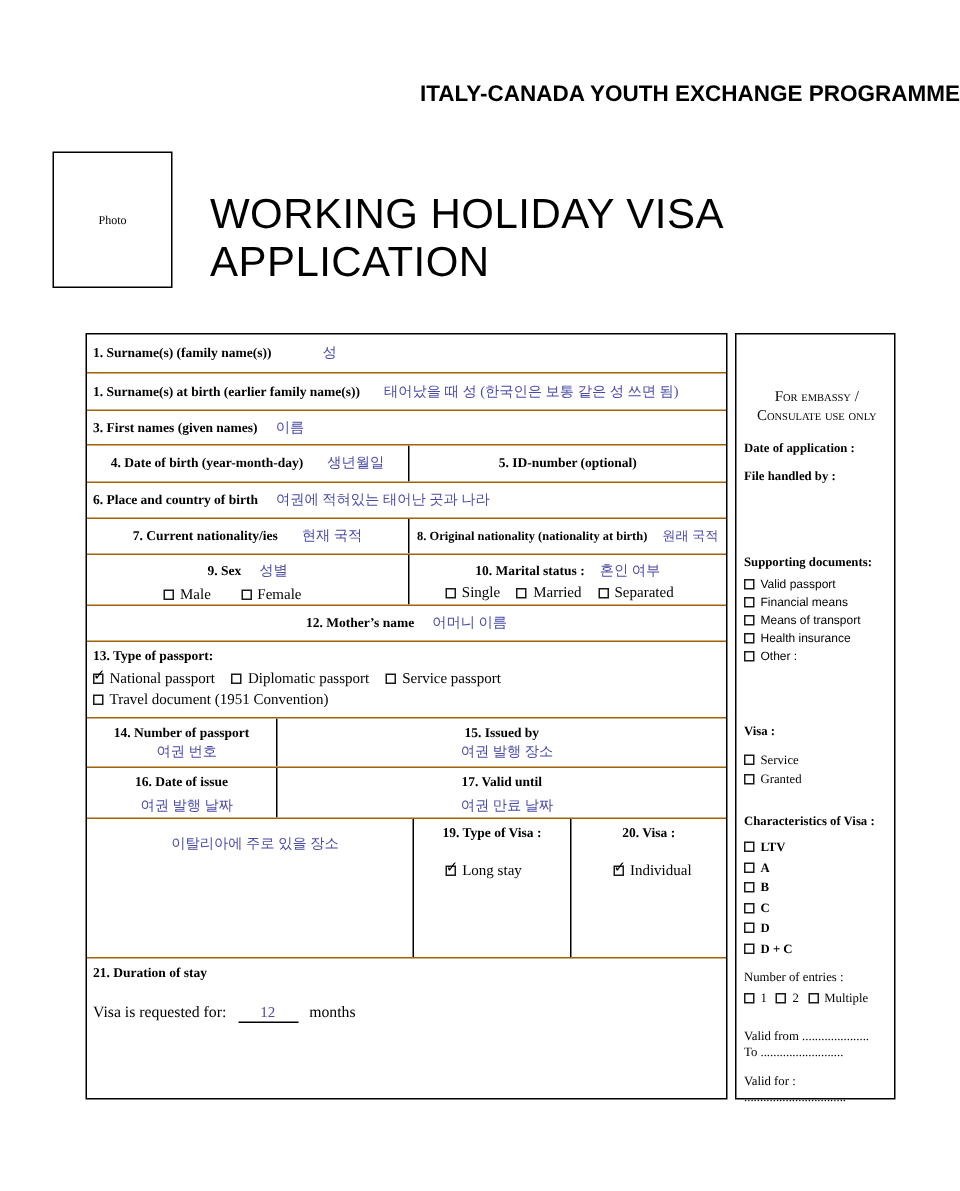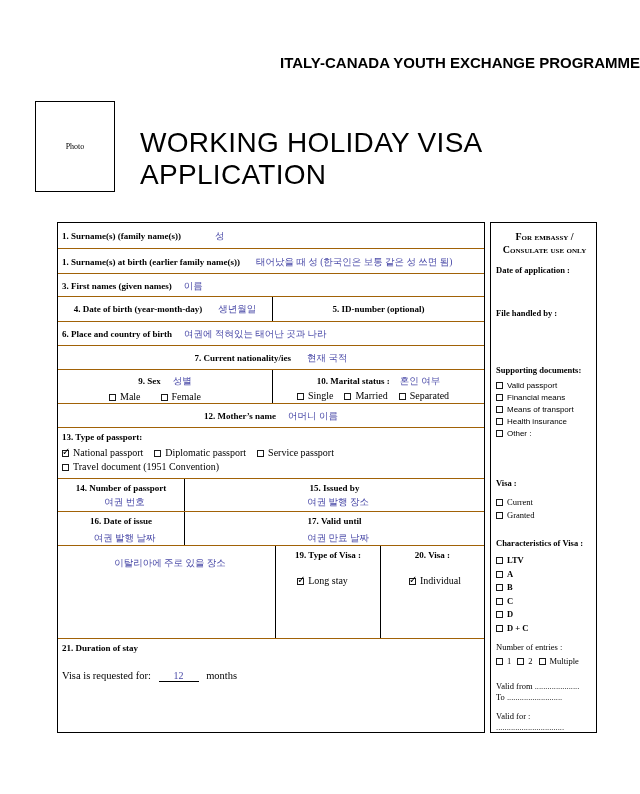--- a/index.html
+++ b/index.html
@@ -44,22 +44,22 @@
   .cb-row .cbi { margin-right:11px; }
   .cb-row.gap-lg .cbi { margin-right:20px; }
   .cb-col .cbi { display:block; }
 
   .months-line { display:inline-block; min-width:40px; border-bottom:1px solid #000;
         text-align:center; color:#4a4aa8; font-size:10px; margin:0 5px; line-height:11px; }
   .req { font-size:10.5px; }
 
   .sidebar { position:absolute; left:490px; top:222px; width:107px; height:511px;
         border:1px solid #000; padding:7px 3px 0 5px; font-size:8.5px; line-height:11px; }
-  .sb-header { text-align:center; font-weight:bold; font-variant:small-caps;
-        font-size:10px; line-height:13px; }
+  .sb-header { text-align:center; font-weight:normal; font-variant:small-caps;
+        font-size:10px; line-height:13px;margin-top:28px; }
   .sb-bold { font-weight:bold; font-size:8.5px; }
   .sb-docs { margin-top:4px; }
   .sb-docs .cbi { display:block; font-family:"Liberation Sans", sans-serif; font-size:8px;
         line-height:12px; }
   .sb-col .cbi { display:block; font-size:8.5px; line-height:13px; }
   .sb-char .cbi { line-height:13.5px;font-weight:bold; }
   .sb-entries { margin-top:3px; display:block; }
   .sb-entries .cbi { margin-right:6px; font-size:8.5px; }
   .sb-dotline { white-space:nowrap; overflow:hidden; }
 </style>
@@ -106,20 +106,24 @@
     <div class="row h24" style="padding-top:4px">
       <span class="lbl">6. Place and country of birth</span>
       <span class="hint ml8">여권에 적혀있는 태어난 곳과 나라</span>
     </div>
 
     <div class="row split h24">
       <div class="cell w215" style="padding-top:4px">
         <span class="lbl">7. Current nationality/ies</span>
         <span class="hint ml12">현재 국적</span>
       </div>
+      <div class="cell" style="padding-top:4px">
+        <span class="lbl tight">8. Original nationality (nationality at birth)</span>
+        <span class="hint ml6" style="font-size:8.8px">원래 국적</span>
+      </div>
     </div>
 
     <div class="row split h34">
       <div class="cell w215">
         <div>
           <span class="lbl">9. Sex</span>
           <span class="hint ml8">성별</span>
         </div>
         <div class="cb-row gap-lg mt2"><span class="cbi"><span class="cb"></span><span class="cbl">Male</span></span><span class="cbi"><span class="cb"></span><span class="cbl">Female</span></span></div>
       </div>
@@ -193,32 +197,32 @@
     </div>
 
   </div>
 
   <div class="sidebar">
     <div class="sb-header">
       <div>For embassy /</div>
       <div>Consulate use only</div>
     </div>
     <div class="sb-bold" style="margin-top:9px">Date of application :</div>
-    <div class="sb-bold" style="margin-top:32px">File handled by :</div>
+    <div class="sb-bold" style="margin-top:8px">File handled by :</div>
     <div class="sb-bold" style="margin-top:46px">Supporting documents:</div>
     <div class="sb-docs cb-col">
         <span class="cbi"><span class="cb"></span><span class="cbl">Valid passport</span></span>
         <span class="cbi"><span class="cb"></span><span class="cbl">Financial means</span></span>
         <span class="cbi"><span class="cb"></span><span class="cbl">Means of transport</span></span>
         <span class="cbi"><span class="cb"></span><span class="cbl">Health insurance</span></span>
         <span class="cbi"><span class="cb"></span><span class="cbl">Other :</span></span>
       </div>
     <div class="sb-bold" style="margin-top:38px">Visa :</div>
     <div class="sb-col" style="margin-top:7px">
-        <span class="cbi"><span class="cb"></span><span class="cbl">Current</span></span>
+        <span class="cbi"><span class="cb"></span><span class="cbl">Service</span></span>
         <span class="cbi"><span class="cb"></span><span class="cbl">Granted</span></span>
       </div>
     <div class="sb-bold" style="margin-top:16px">Characteristics of Visa :</div>
     <div class="sb-col sb-char" style="margin-top:5px">
         <span class="cbi"><span class="cb"></span><span class="cbl">LTV</span></span>
         <span class="cbi"><span class="cb"></span><span class="cbl">A</span></span>
         <span class="cbi"><span class="cb"></span><span class="cbl">B</span></span>
         <span class="cbi"><span class="cb"></span><span class="cbl">C</span></span>
         <span class="cbi"><span class="cb"></span><span class="cbl">D</span></span>
         <span class="cbi"><span class="cb"></span><span class="cbl">D + C</span></span>

